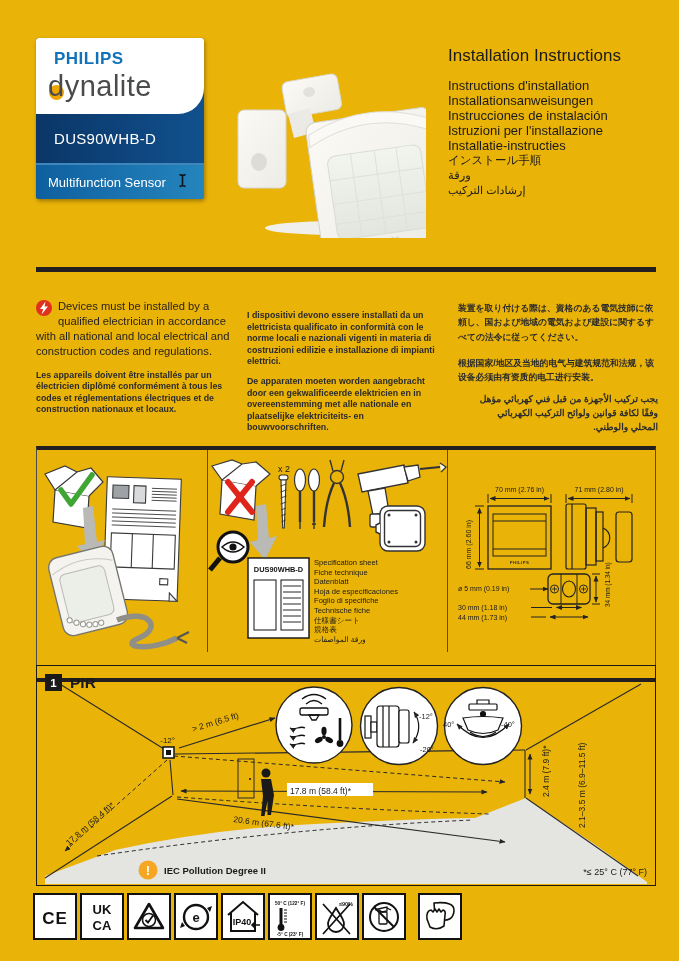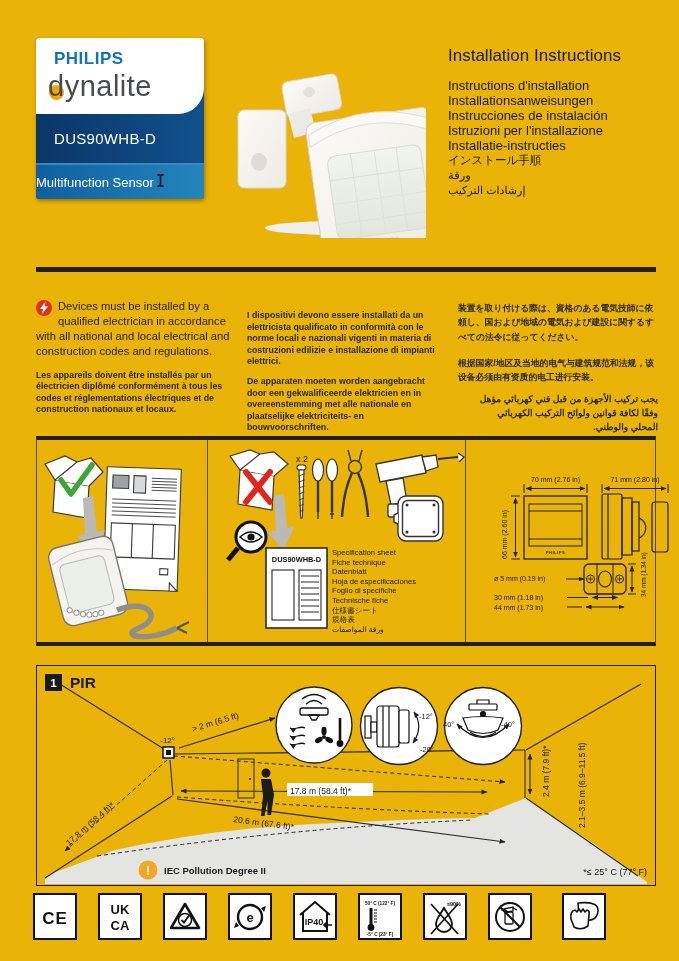--- a/index.html
+++ b/index.html
@@ -17,21 +17,21 @@
   .dynalite-wrap{position:absolute;left:12px;top:32px;height:40px;text-align:center;}
   .dyn-dot{position:absolute;left:1px;top:15px;width:15px;height:15px;border-radius:50%;
            background:#f0a500;}
   .dynalite-text{position:relative;font-size:29px;letter-spacing:.5px;color:#4a4b4d;}
   .band{position:absolute;left:0;width:168px;display:flex;align-items:center;color:#fff;}
   .band-model{top:76px;height:49px;}
   .band-model span{margin-left:18px;font-size:15px;letter-spacing:.3px;}
   .band-divider{position:absolute;left:0;top:125px;width:168px;height:2px;background:#3e86bc;}
   .band-name{top:127px;height:34px;background:linear-gradient(90deg,#0f5f9e,#2585bd);
              border-radius:0 0 3px 3px;}
-  .band-name span{font-size:13px;}
+  .band-name span{margin-left:12px;font-size:13px;}
   .ibeam{margin-left:2px;display:inline-block;}
 
   
   .title-block{position:absolute;left:448px;top:46px;width:215px;}
   .title-block h1{margin:0 0 12px 0;font-size:17px;font-weight:400;color:#1a1a1a;}
   .tr-line{font-size:13px;line-height:15px;color:#1a1a1a;}
   .tr-line.cjk{font-size:11.5px;}
   .tr-line.ar{font-size:11px;}
 
   .rule-h{position:absolute;left:36px;top:267px;width:620px;height:5px;background:#231f20;}
@@ -44,34 +44,34 @@
   .w-col3{width:200px;}
   .w-en{margin:0;font-size:11.2px;line-height:1.33;color:#231f20;}
   .w-bolt{float:left;margin:1px 6px 0 0;}
   .w-small{margin:11px 0 0 0;font-size:8.8px;font-weight:700;line-height:1.32;color:#2b2b2b;}
   .w-cjk{margin:2px 0 0 0;font-size:8.8px;font-weight:700;line-height:1.62;color:#2b2b2b;}
   .w-cjk.zh{margin-top:12px;}
   .w-ar{margin:9px 0 0 16px;font-size:9.2px;font-weight:700;line-height:1.5;color:#2b2b2b;
         direction:rtl;text-align:right;}
 
   
-  .kit-strip{position:absolute;left:36px;top:436px;width:620px;height:210px;box-sizing:border-box;
+  .kit-strip{position:absolute;left:36px;top:446px;width:620px;height:236px;box-sizing:border-box;
              border-top:4px solid #231f20;border-bottom:4px solid #231f20;
-             border-left:1px solid #4a4a4a;border-right:1px solid #4a4a4a;display:flex;gap:18px;}
+             border-left:1px solid #4a4a4a;border-right:1px solid #4a4a4a;display:flex;}
   .kit-panel{height:202px;}
   .kp1{width:170px;border-right:1px solid #4a4a4a;}
   .kp2{width:239px;border-right:1px solid #4a4a4a;}
   .kp3{width:208px;}
 
   
   .pir-box{position:absolute;left:36px;top:665px;width:620px;height:221px;box-sizing:border-box;
            border:1.5px solid #1a1a1a;}
 
   
-  .cert-row{position:absolute;left:33px;top:893px;display:flex;gap:21px;}
+  .cert-row{position:absolute;left:33px;top:893px;display:flex;gap:3px;}
   .cert-box{width:40px;height:43px;border:2.5px solid #111;background:#fff;
             display:flex;align-items:center;justify-content:center;}
   .cert-box.last{margin-left:9px;}
   svg text{font-family:"Liberation Sans",sans-serif;}
 </style>
 </head>
 <body>
 
 <div class="page">
 

